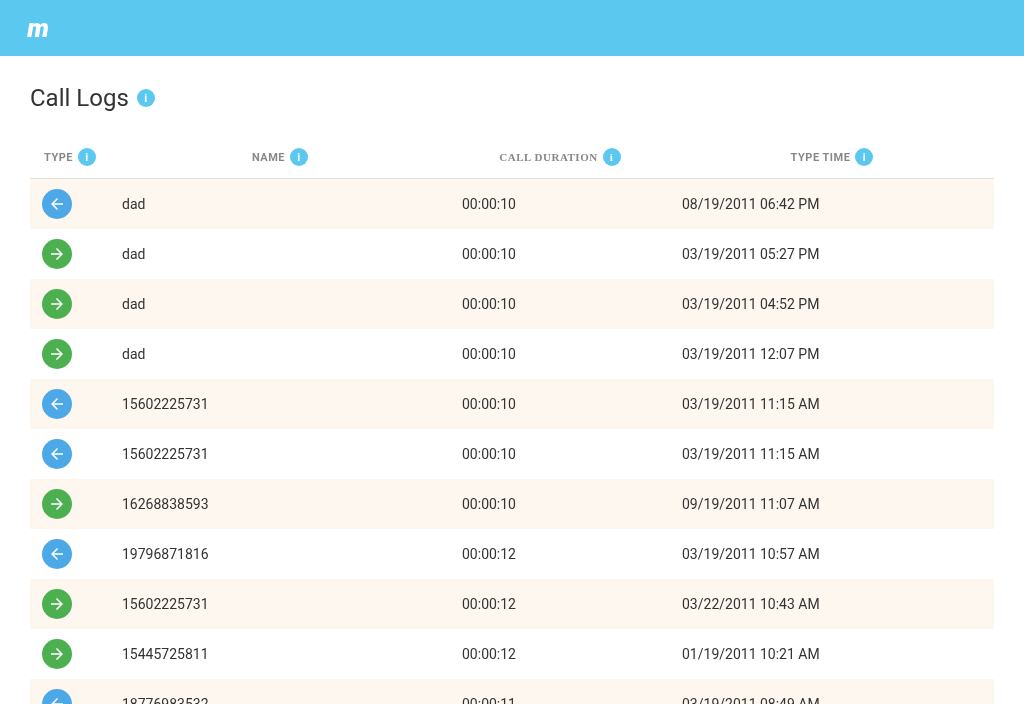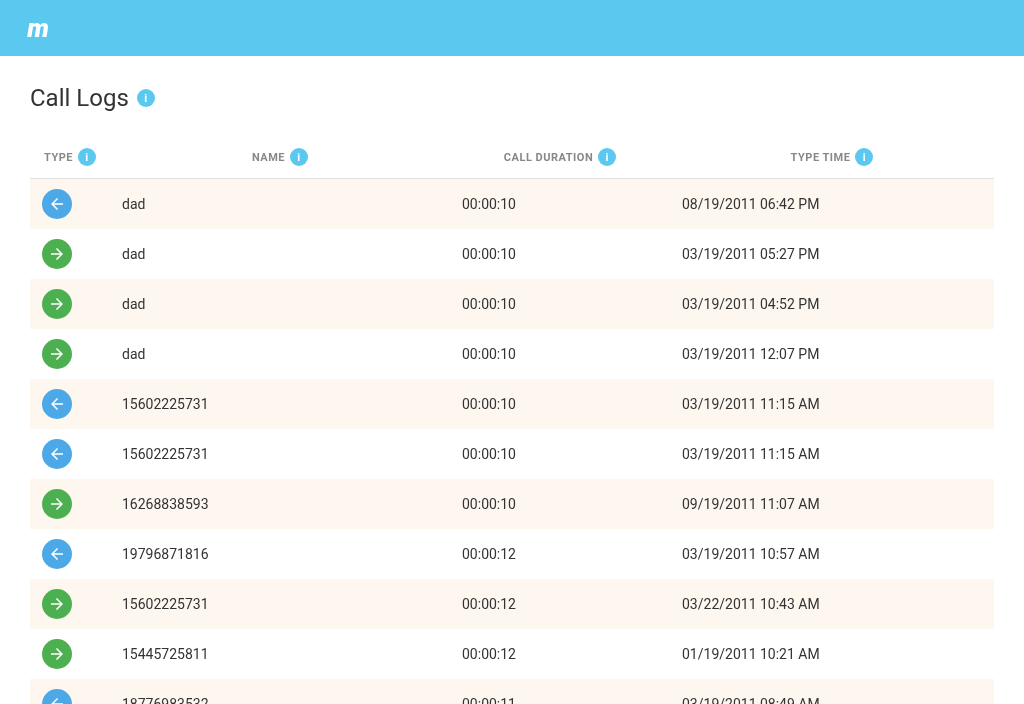--- a/index.html
+++ b/index.html
@@ -116,21 +116,21 @@
       background: #4caf50;
     }
     .type-icon svg {
       width: 18px;
       height: 18px;
       fill: white;
     }
 
     .col-type { width: 80px; }
     .col-name { width: 340px; }
-    .col-duration { width: 220px; }
+    .col-duration { width: 220px; font-family: Liberation Serif, serif; }
     .col-time { width: auto; }
   </style>
 </head>
 <body>
 
 <header class="header">
   <div class="logo-icon">
     <span class="logo-text">m</span>
   </div>
 </header>

